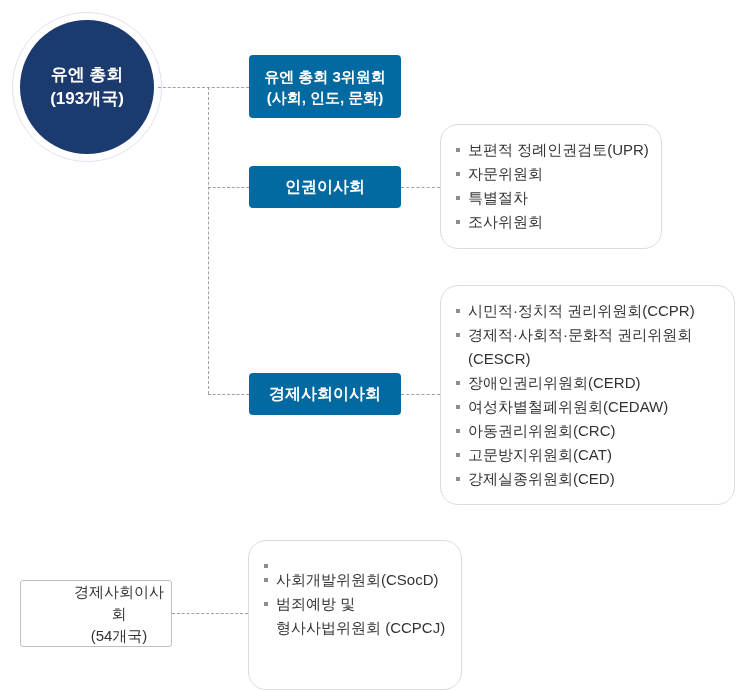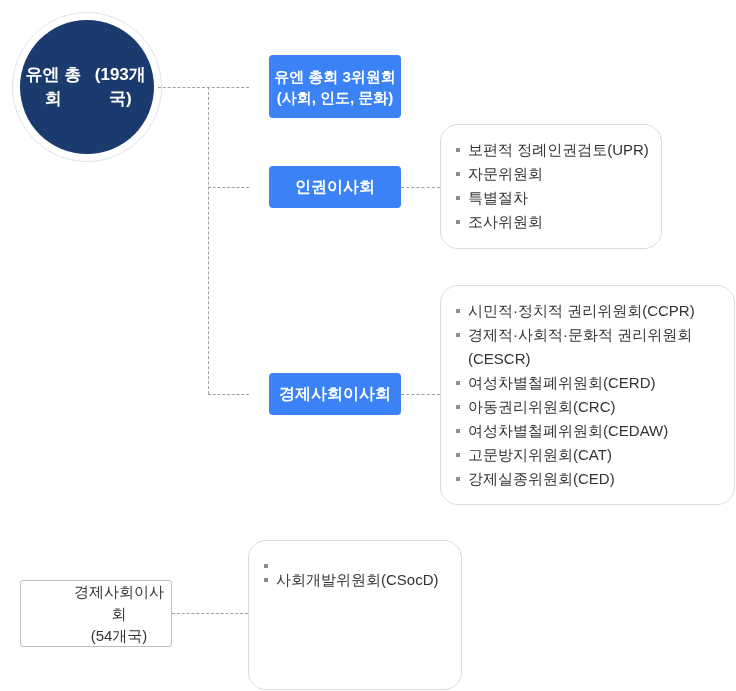--- a/index.html
+++ b/index.html
@@ -21,42 +21,41 @@
     border-radius: 50%;
     box-sizing: border-box;
     display: flex; align-items: center; justify-content: center;
     background: #fff;
   }
   .circle-inner {
     width: 134px; height: 134px;
     border-radius: 50%;
     background: #1b3a6e;
     color: #fff;
-    display: flex; flex-direction: row;
+    display: flex; flex-direction: column;
     align-items: center; justify-content: center;
     text-align: center;
     font-weight: bold;
     font-size: 17px;
     line-height: 24px;
   }
 
   
   .blue-box {
     position: absolute;
     left: 249px;
-    width: 132px;
-    background: #3b82f6;
+    width: 152px;
+    background: #0369a1;
     color: #fff;
     border-radius: 4px;
     display: flex; flex-direction: column;
     align-items: center; justify-content: center;
     text-align: center;
     font-weight: bold;
     box-sizing: border-box;
-    margin-left: 20px;
   }
   .blue-box.two-line { top: 55px; height: 63px; font-size: 15px; line-height: 21px; }
   .blue-box.hrc { top: 166px; height: 42px; font-size: 16px; }
   .blue-box.treaty { top: 373px; height: 42px; font-size: 16px; }
 
   
   .panel {
     position: absolute;
     background: #fff;
     border: 1px solid #dcdcdc;
@@ -164,29 +163,29 @@
       <li>
           <span class="bullet"></span>
           <span>시민적·정치적 권리위원회(CCPR)</span>
         </li>
       <li>
           <span class="bullet"></span>
           <span>경제적·사회적·문화적 권리위원회(CESCR)</span>
         </li>
       <li>
           <span class="bullet"></span>
-          <span>여성차별철폐위원회(CERD)</span>
+          <span>장애인권리위원회(CERD)</span>
+        </li>
+      <li>
+          <span class="bullet"></span>
+          <span>여성차별철폐위원회(CEDAW)</span>
         </li>
       <li>
           <span class="bullet"></span>
           <span>아동권리위원회(CRC)</span>
-        </li>
-      <li>
-          <span class="bullet"></span>
-          <span>여성차별철폐위원회(CEDAW)</span>
         </li>
       <li>
           <span class="bullet"></span>
           <span>고문방지위원회(CAT)</span>
         </li>
       <li>
           <span class="bullet"></span>
           <span>강제실종위원회(CED)</span>
         </li>
     </ul>
@@ -199,16 +198,20 @@
 
   <div class="panel ecosoc-list">
     <ul>
       <li>
           <span class="bullet"></span>
         </li>
       <li>
           <span class="bullet"></span>
           <span>사회개발위원회(CSocD)</span>
         </li>
+      <li>
+          <span class="bullet"></span>
+          <span>범죄예방 및 형사사법위원회 (CCPCJ)</span>
+        </li>
     </ul>
   </div>
 
 </div>
 
 </body></html>

